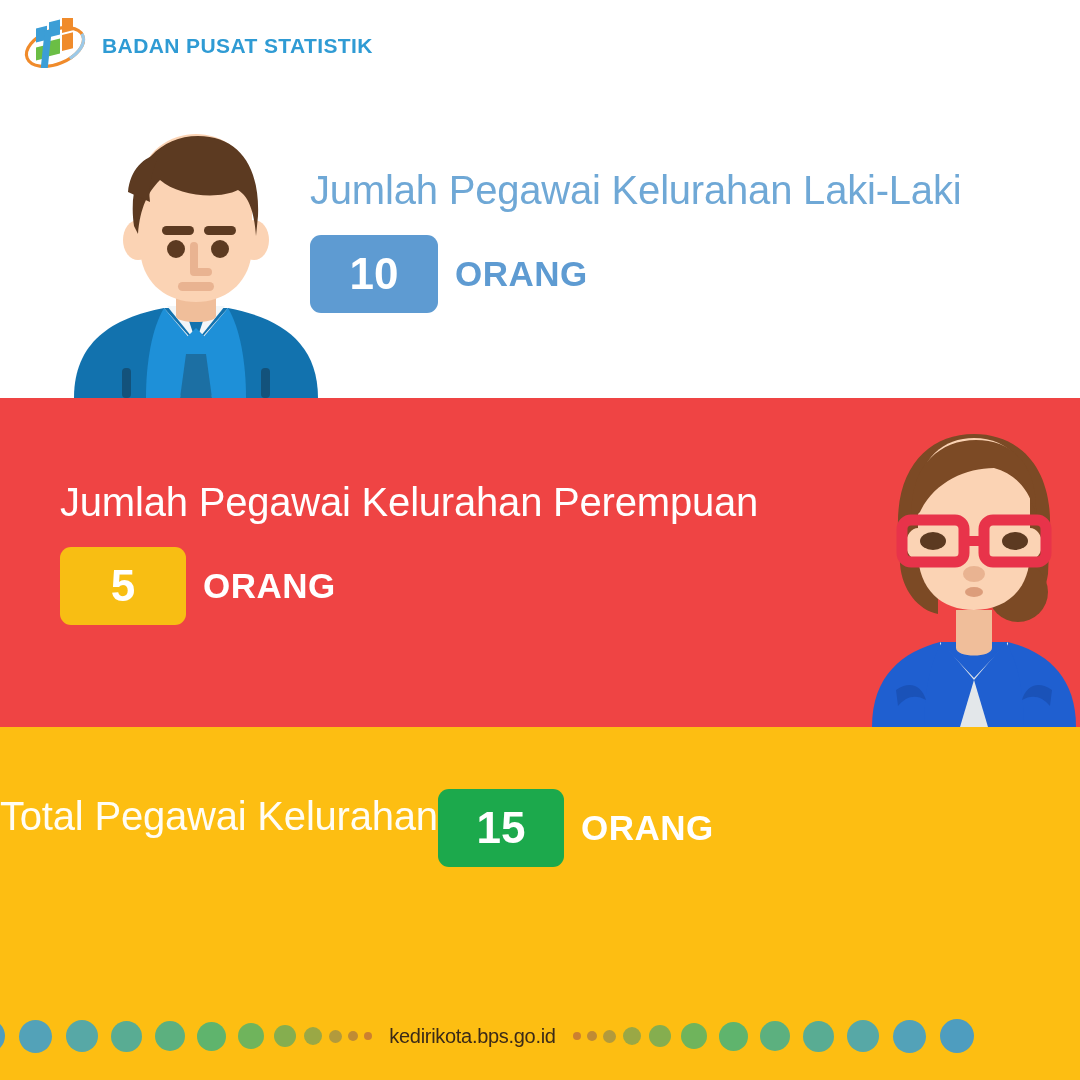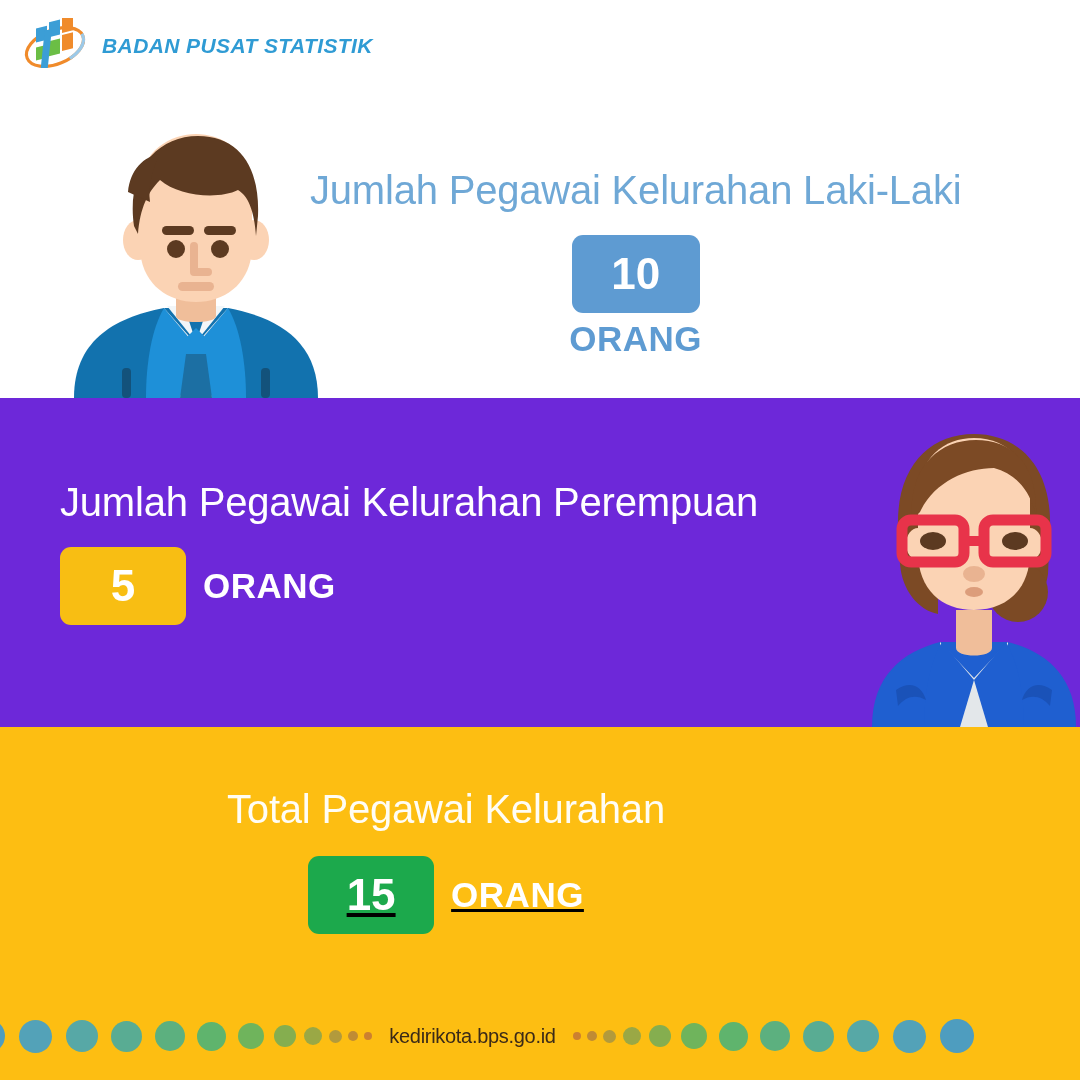--- a/index.html
+++ b/index.html
@@ -19,21 +19,21 @@
   
   .header {
     position: absolute;
     left: 22px; top: 18px;
     display: flex; align-items: center; gap: 14px;
   }
   .logo-mark { position: relative; width: 66px; height: 56px; }
   .logo-mark svg { display: block; width: 66px; height: 56px; }
   .logo-text {
     color: #2F9BD4;
-    font-weight: bold; font-style: italic;
+    font-weight: bold; 
     font-size: 21px; line-height: 1.18;
     letter-spacing: 0.4px;
   }
   .logo-text div:nth-child(2) { padding-left: 6px; }
 
   
   .sec-male {
     position: absolute; left: 0; top: 0;
     width: 1080px; height: 398px;
     background: #ffffff;
@@ -44,38 +44,38 @@
     width: 256px; height: 268px;
   }
   .male-text {
     position: absolute; left: 310px; top: 168px;
   }
   .title-male {
     color: #6FA8D6;
     font-size: 40px; font-weight: 400;
     letter-spacing: -0.2px; white-space: nowrap;
   }
-  .row-male { display: flex; align-items: center; gap: 6px; margin-top: 22px; flex-direction: column; }
+  .row-male { display: flex; align-items: center; gap: 17px; margin-top: 22px; }
   .pill {
     display: flex; align-items: center; justify-content: center;
     border-radius: 11px;
     font-weight: bold; color: #ffffff;
   }
   .pill-blue {
     background: #5E9BD2; width: 128px; height: 78px;
     font-size: 44px;
   }
   .orang { font-size: 35px; font-weight: bold; letter-spacing: 0.5px; text-align: right; }
   .orang-blue { color: #5E9BD2; }
 
   
   .sec-female {
     position: absolute; left: 0; top: 398px;
     width: 1080px; height: 329px;
-    background: #6d28d9;
+    background: #ef4444;
     overflow: hidden;
   }
   .female-text { position: absolute; left: 60px; top: 82px; }
   .title-female {
     color: #ffffff; font-size: 40px; font-weight: 400;
     letter-spacing: -0.2px; white-space: nowrap;
   }
   .row-female { display: flex; align-items: center; gap: 17px; margin-top: 22px; }
   .pill-yellow {
     background: #F8BE13; width: 126px; height: 78px; font-size: 44px;
@@ -87,29 +87,29 @@
   }
 
   
   .sec-total {
     position: absolute; left: 0; top: 727px;
     width: 1080px; height: 353px;
     background: #FDBE12;
     overflow: hidden;
   }
   .total-inner {
-    position: absolute; left: 0; top: 60px;
+    position: absolute; left: 0; top: 38px;
     width: 892px;
-    display: flex; flex-direction: column; align-items: center;
+    display: flex; flex-direction: row; align-items: center;
   }
   .title-total {
     color: #FFFDF5; font-size: 40px; font-weight: 400;
     letter-spacing: -0.2px; white-space: nowrap;
   }
-  .row-total { display: flex; align-items: center; gap: 17px; margin-top: 24px; text-decoration: underline; }
+  .row-total { display: flex; align-items: center; gap: 17px; margin-top: 24px; }
   .pill-green {
     background: #1CA94C; width: 126px; height: 78px; font-size: 44px;
   }
 
   
   .footer {
     position: absolute; left: 0; bottom: 0;
     width: 945px; height: 88px;
     display: flex; align-items: center; justify-content: center;
     gap: 0px;

